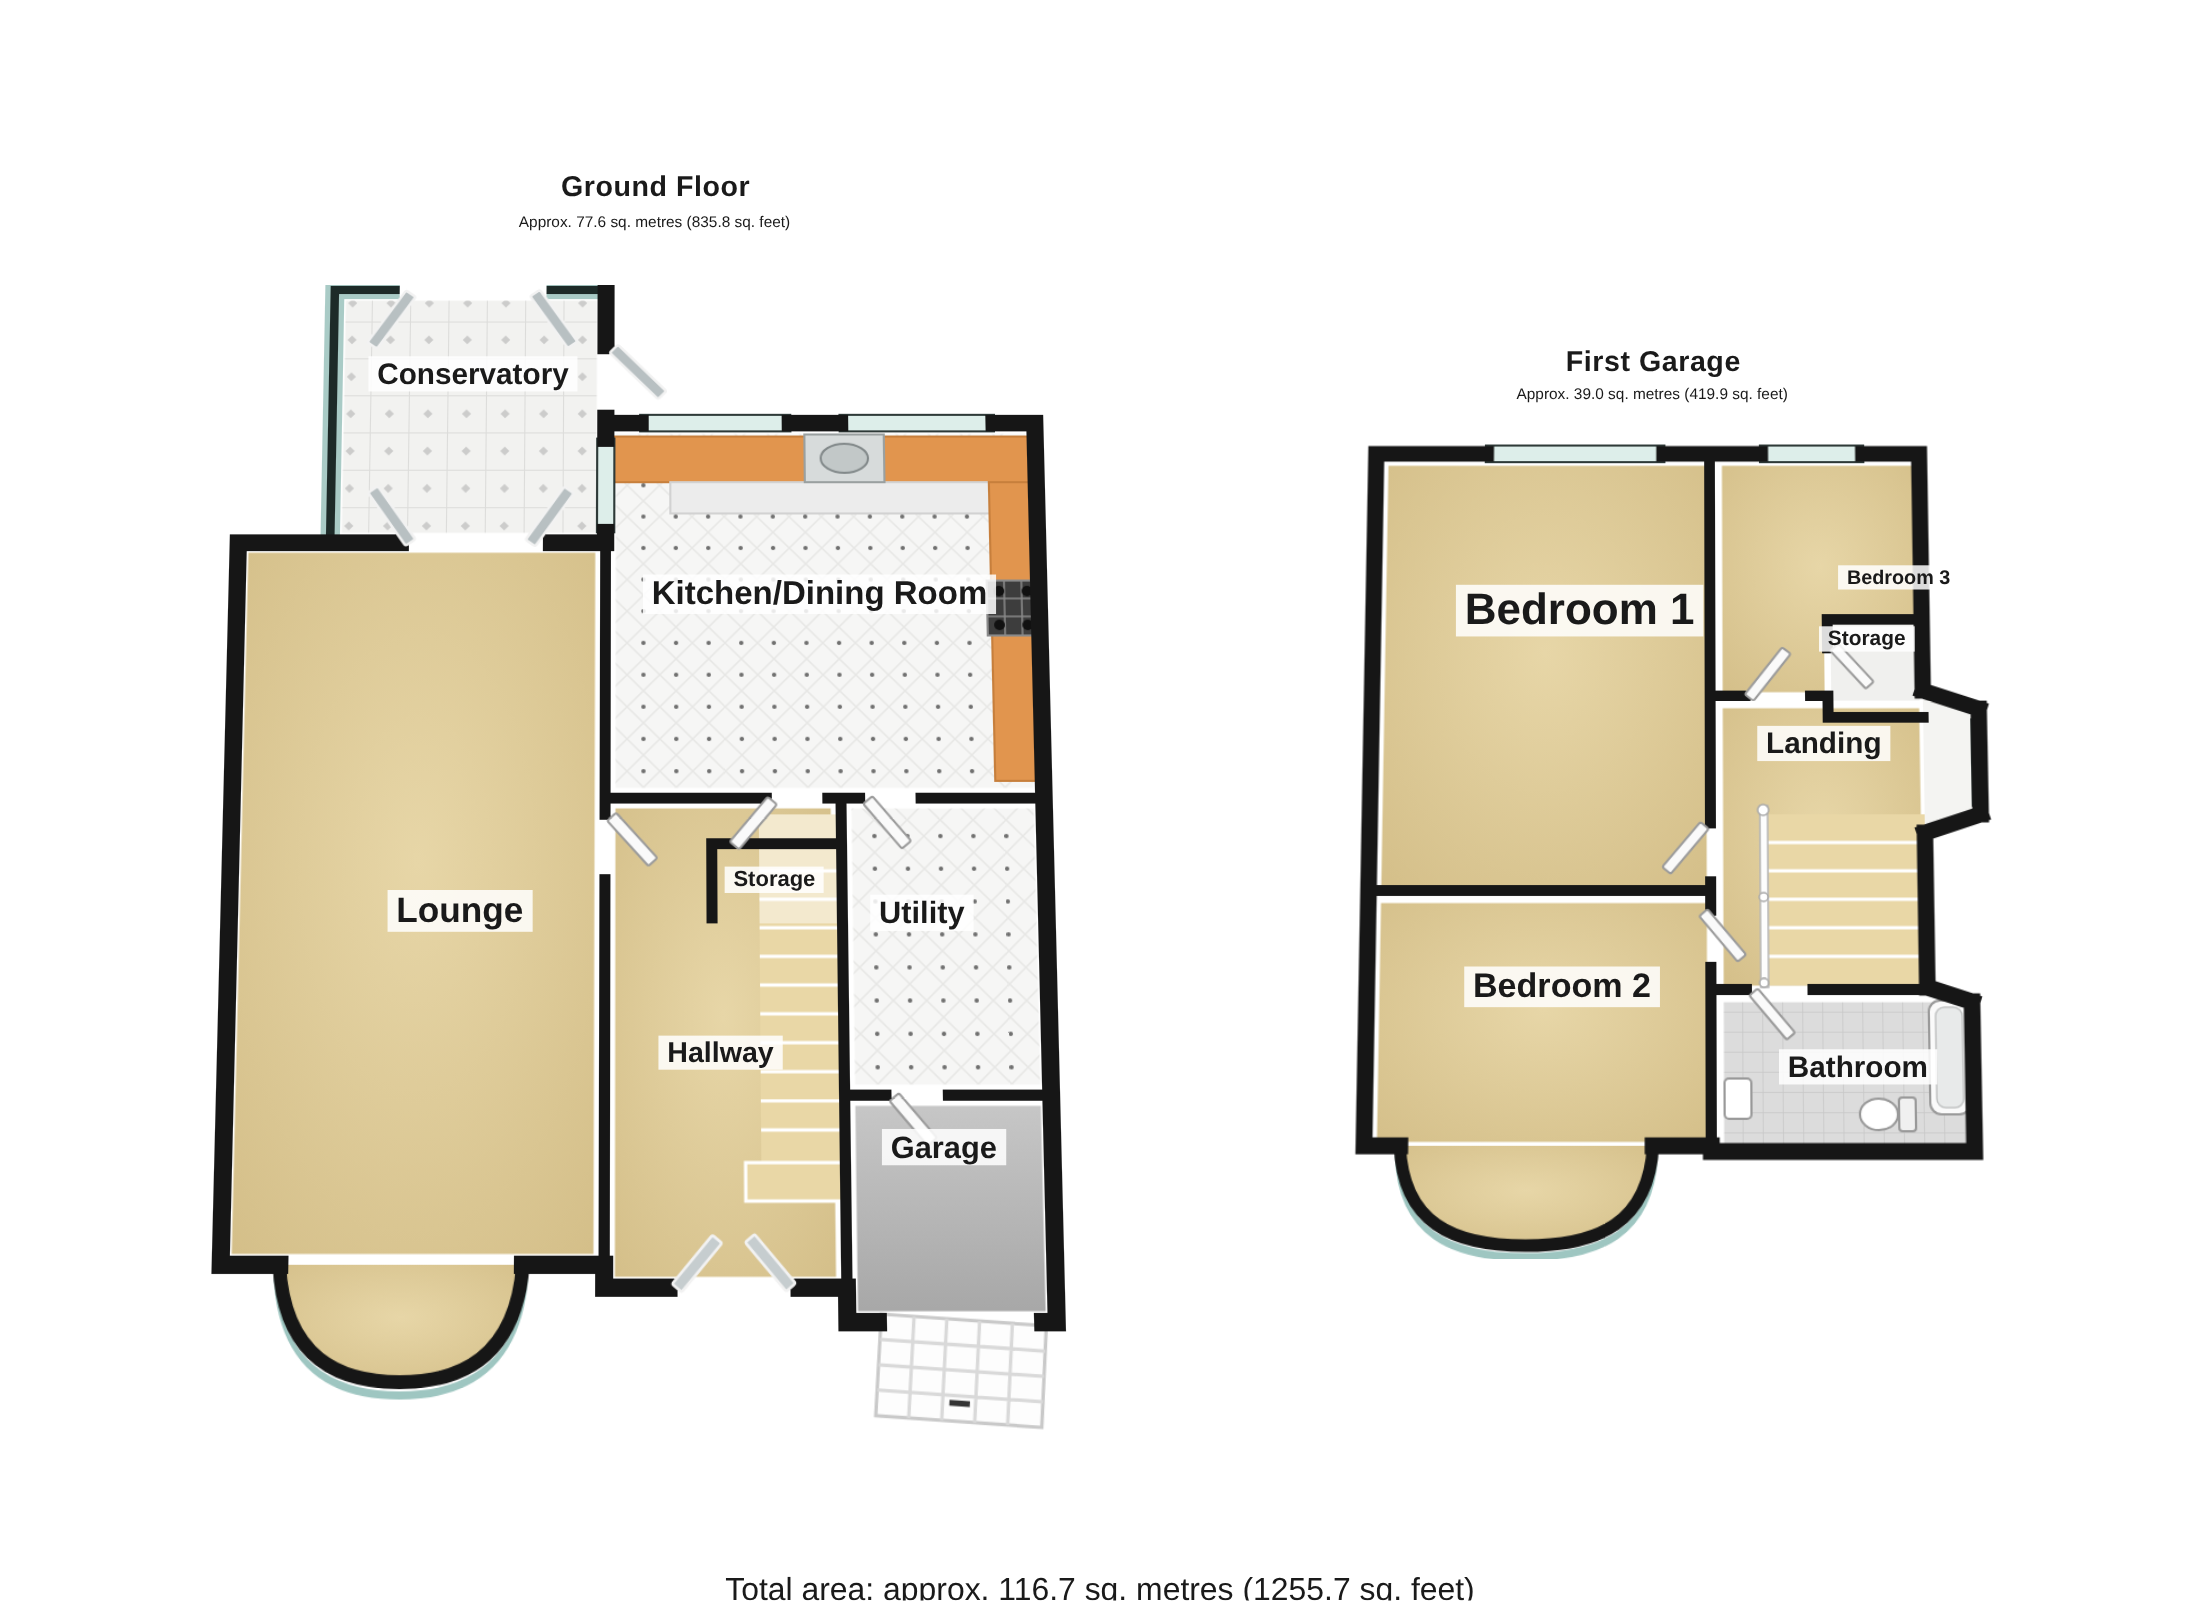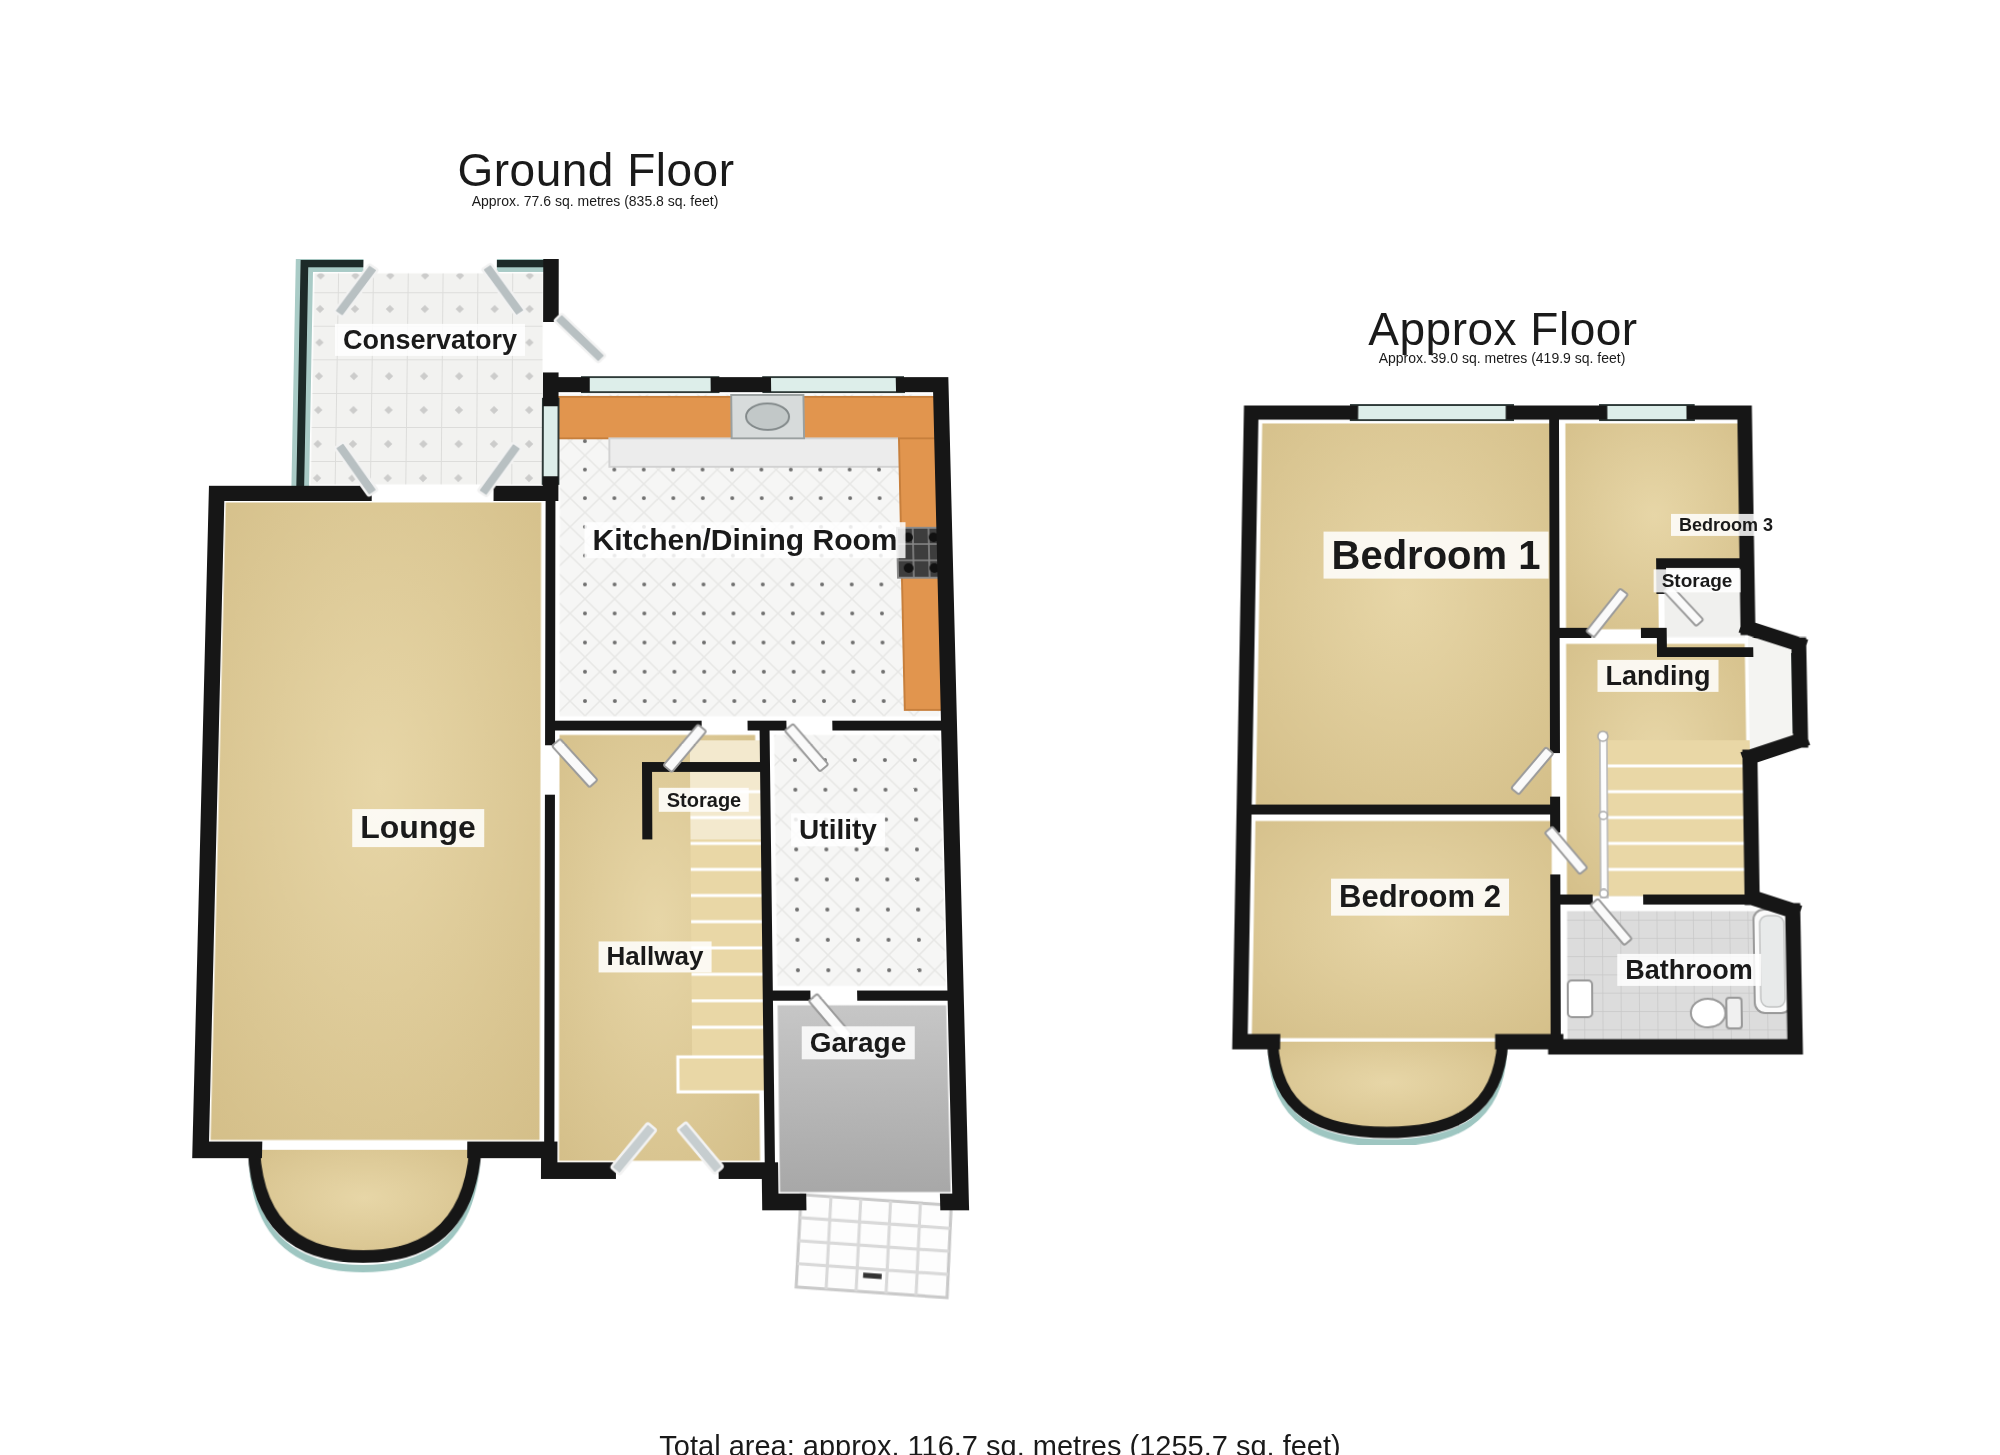--- a/index.html
+++ b/index.html
@@ -1,36 +1,36 @@
 <!DOCTYPE html>
 <html><head>
 <meta charset="utf-8">
 <style>
   html,body{margin:0;padding:0;background:#ffffff;}
   body{width:2000px;height:1455px;position:relative;overflow:hidden;
        font-family:"Liberation Sans", sans-serif;color:#1a1a1a;}
   .plan{position:absolute;}
   .tilt{transform:perspective(2400px) rotateX(9deg);transform-origin:50% 50%;}
-  .floor-title{position:absolute;transform:translate(-50%,-50%);font-weight:normal;
-       font-size:46px;letter-spacing:0.5px;white-space:nowrap;}
+  .floor-title{position:absolute;transform:translate(-50%,-50%);font-weight:bold;
+       font-size:26px;letter-spacing:0.5px;white-space:nowrap;}
   .floor-sub{position:absolute;transform:translate(-50%,-50%);font-size:14px;white-space:nowrap;}
   .room-label{position:absolute;transform:translate(-50%,-50%);font-weight:bold;
        background:rgba(255,255,255,0.85);padding:1px 8px;line-height:1.12;
        text-align:center;white-space:nowrap;z-index:6;}
   .room-label.wrap{white-space:normal;max-width:310px;text-align:right;}
   .footer-total{position:absolute;transform:translate(-50%,-50%);font-size:29px;white-space:nowrap;margin-top:26px;}
   svg{display:block;}
 </style>
 </head>
 <body>
 
 <div class="floor-title" style="left:596px;top:170px">Ground Floor</div>
 <div class="floor-sub" style="left:595px;top:201px">Approx. 77.6 sq. metres (835.8 sq. feet)</div>
 
-<div class="floor-title" style="left:1503px;top:329px">Approx Floor</div>
+<div class="floor-title" style="left:1503px;top:329px">First Garage</div>
 <div class="floor-sub" style="left:1502px;top:358px">Approx. 39.0 sq. metres (419.9 sq. feet)</div>
 
 <div class="plan" style="left:150px;top:235px;width:860px;height:1060px">
 <svg class="tilt" viewBox="0 0 860 1060" width="860" height="1060">
   <defs>
     <pattern id="gTileDiag" patternUnits="userSpaceOnUse" width="30" height="30">
       <rect width="30" height="30" fill="#f6f6f5"></rect>
       <path d="M0 15 L15 0 M15 30 L30 15 M0 15 L15 30 M15 0 L30 15" stroke="#e7e7e5" stroke-width="1.5" fill="none"></path>
       <circle cx="15" cy="15" r="2" fill="#6f6f6f"></circle>
     </pattern>

